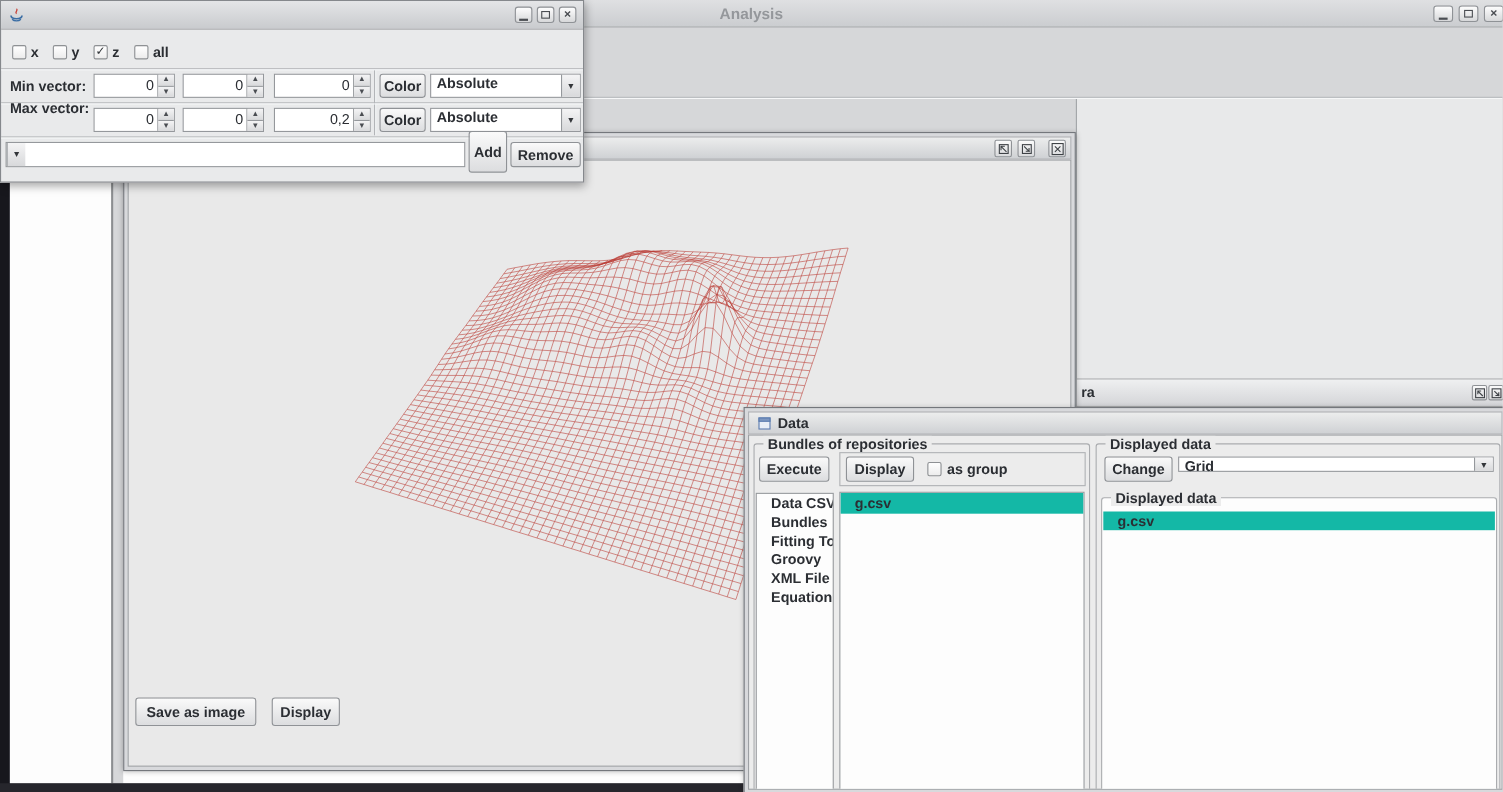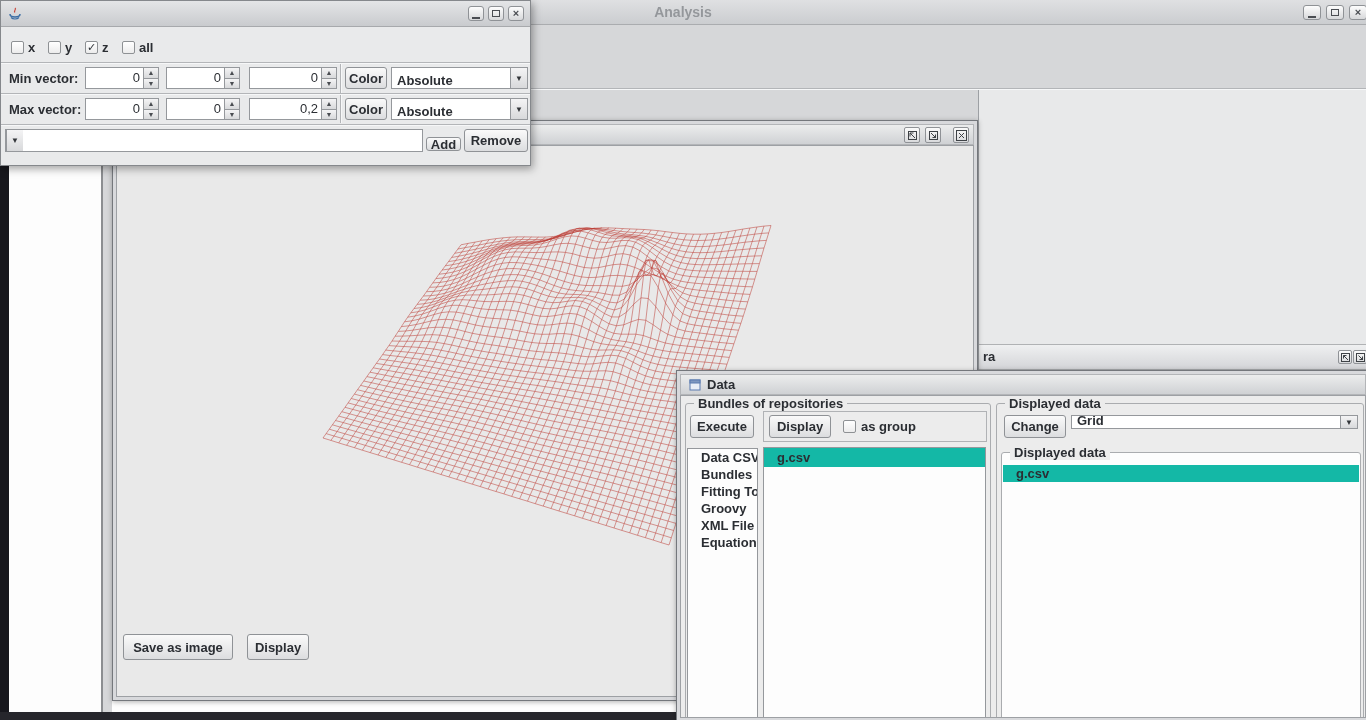--- a/index.html
+++ b/index.html
@@ -24,21 +24,21 @@
     border:1px solid #8e9194;border-radius:2px;
     display:flex;align-items:center;justify-content:center;
     font-size:11px;font-weight:bold;color:#2f3438;line-height:1;
   }
   .cb-label{position:absolute;font-weight:bold;white-space:nowrap}
   .spinner{position:absolute;height:22px;background:#fff;border:1px solid #95989c;box-sizing:border-box;display:flex}
   .spin-val{flex:1;text-align:right;line-height:20px;padding-right:3px;font-size:13px}
   .spin-btns{width:14px;display:flex;flex-direction:column;border-left:1px solid #95989c}
   .spin-btn{flex:1;background:linear-gradient(#f4f4f5,#d8d9db);display:flex;align-items:center;justify-content:center;font-size:7px;color:#4a4d52;line-height:1;overflow:hidden}
   .spin-btn+.spin-btn{border-top:1px solid #95989c}
-  .combo{position:absolute;height:22px;background:#fff;border:1px solid #95989c;box-sizing:border-box;display:flex;align-items:flex-end}
+  .combo{position:absolute;height:22px;background:#fff;border:1px solid #95989c;box-sizing:border-box;display:flex;align-items:flex-start}
   .combo-val{flex:1;padding-left:5px;font-weight:bold;white-space:nowrap;overflow:hidden}
   .combo-arrow{width:16px;align-self:stretch;background:linear-gradient(#f4f4f5,#d8d9db);border-left:1px solid #95989c;display:flex;align-items:center;justify-content:center;font-size:8px;color:#33363a}
   
   .dialog{position:absolute;background:#e9eaeb;border:1px solid #85888c;box-sizing:border-box;box-shadow:2px 3px 8px rgba(0,0,0,.35)}
   .dlg-titlebar{position:absolute;left:0;top:0;right:0;height:25px;background:linear-gradient(#e4e5e7,#c9cbce);border-bottom:1px solid #a7a9ac;display:flex;align-items:center}
   .win-btn{width:18px;height:15px;box-sizing:border-box;margin-left:4px;
     background:linear-gradient(#fdfdfd,#d7d8da);border:1px solid #8f9296;border-radius:3px;
     display:flex;align-items:center;justify-content:center;font-size:11px;font-weight:bold;color:#4a4d52;line-height:1}
   .g-min{width:8px;height:2px;background:#4a4d52;margin-top:8px}
   .g-max{width:8px;height:7px;border:1px solid #4a4d52;box-sizing:border-box}
@@ -251,21 +251,21 @@
       </div>
   </div>
   <div class="btn" style="left:344px;top:66px;width:42px;height:22px">Color</div>
   <div class="combo" style="left:390px;top:66px;width:137px">
     <span class="combo-val">Absolute</span>
     <span class="combo-arrow">▼</span>
   </div>
 
   <div class="groove-h" style="left:0;top:92px;width:529px"></div>
 
-  <span class="lbl" style="left:8px;top:101px">Max vector:</span>
+  <span class="lbl" style="left:8px;top:90px">Max vector:</span>
   <div class="spinner" style="left:84px;top:97px;width:74px">
     <div class="spin-val">0</div>
     <div class="spin-btns">
         <div class="spin-btn">▲</div>
         <div class="spin-btn">▼</div>
       </div>
   </div>
   <div class="spinner" style="left:165px;top:97px;width:74px">
     <div class="spin-val">0</div>
     <div class="spin-btns">
@@ -284,15 +284,15 @@
   <div class="combo" style="left:390px;top:97px;width:137px">
     <span class="combo-val">Absolute</span>
     <span class="combo-arrow">▼</span>
   </div>
 
   <div class="groove-h" style="left:0;top:123px;width:529px"></div>
 
   <div class="combo" style="left:4px;top:128px;width:418px;height:23px">
     <span class="combo-arrow">▼</span>
   </div>
-  <div class="btn" style="left:425px;top:136px;width:35px;height:14px">Add</div>
+  <div class="btn" style="left:425px;top:118px;width:35px;height:38px">Add</div>
   <div class="btn" style="left:463px;top:128px;width:64px;height:23px">Remove</div>
 </div>
 
 </body></html>

